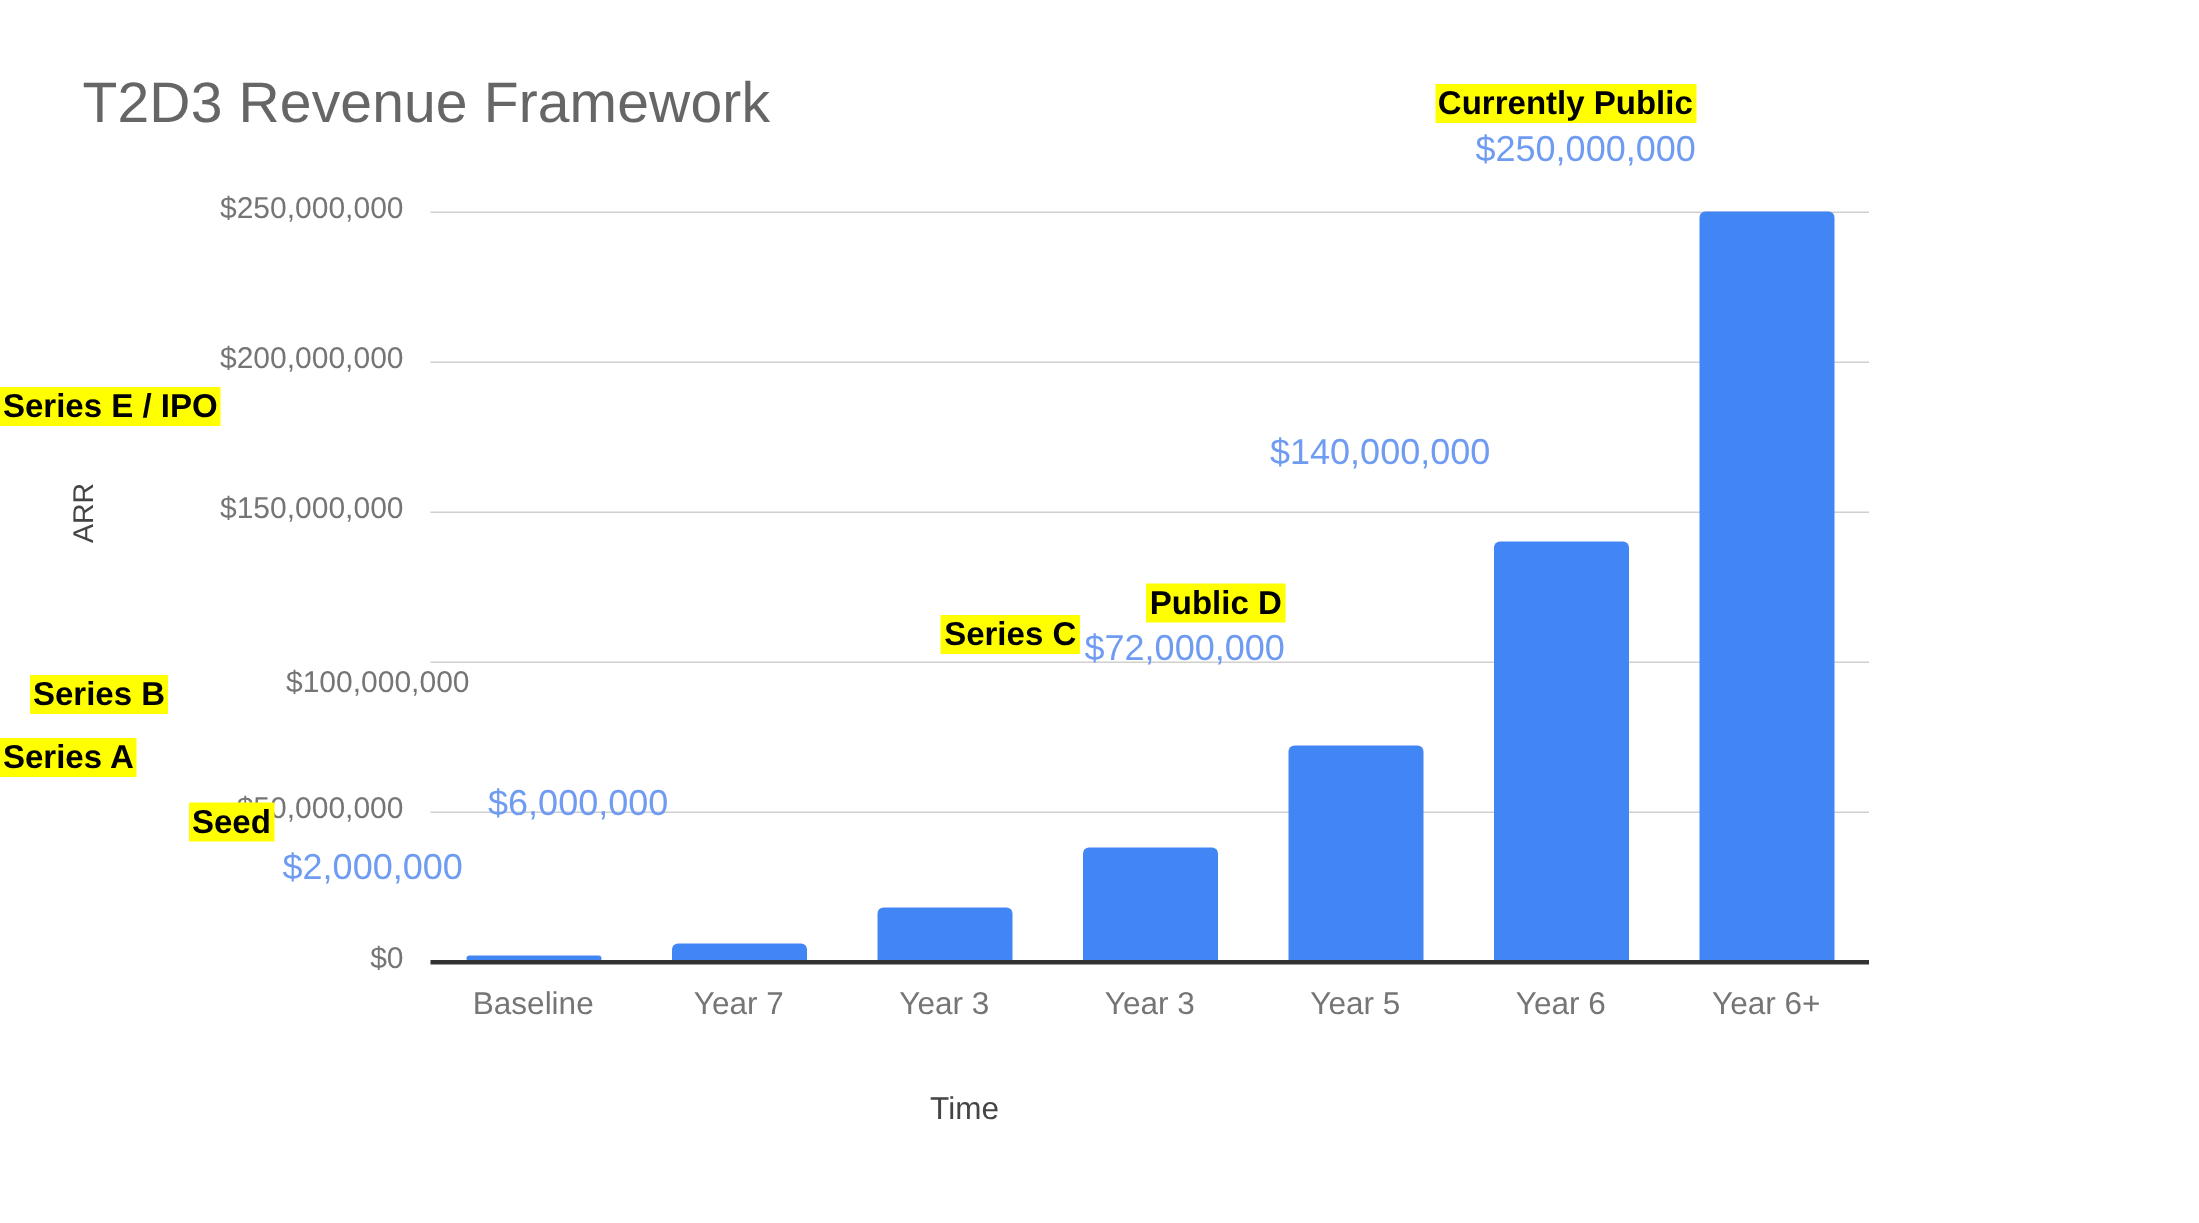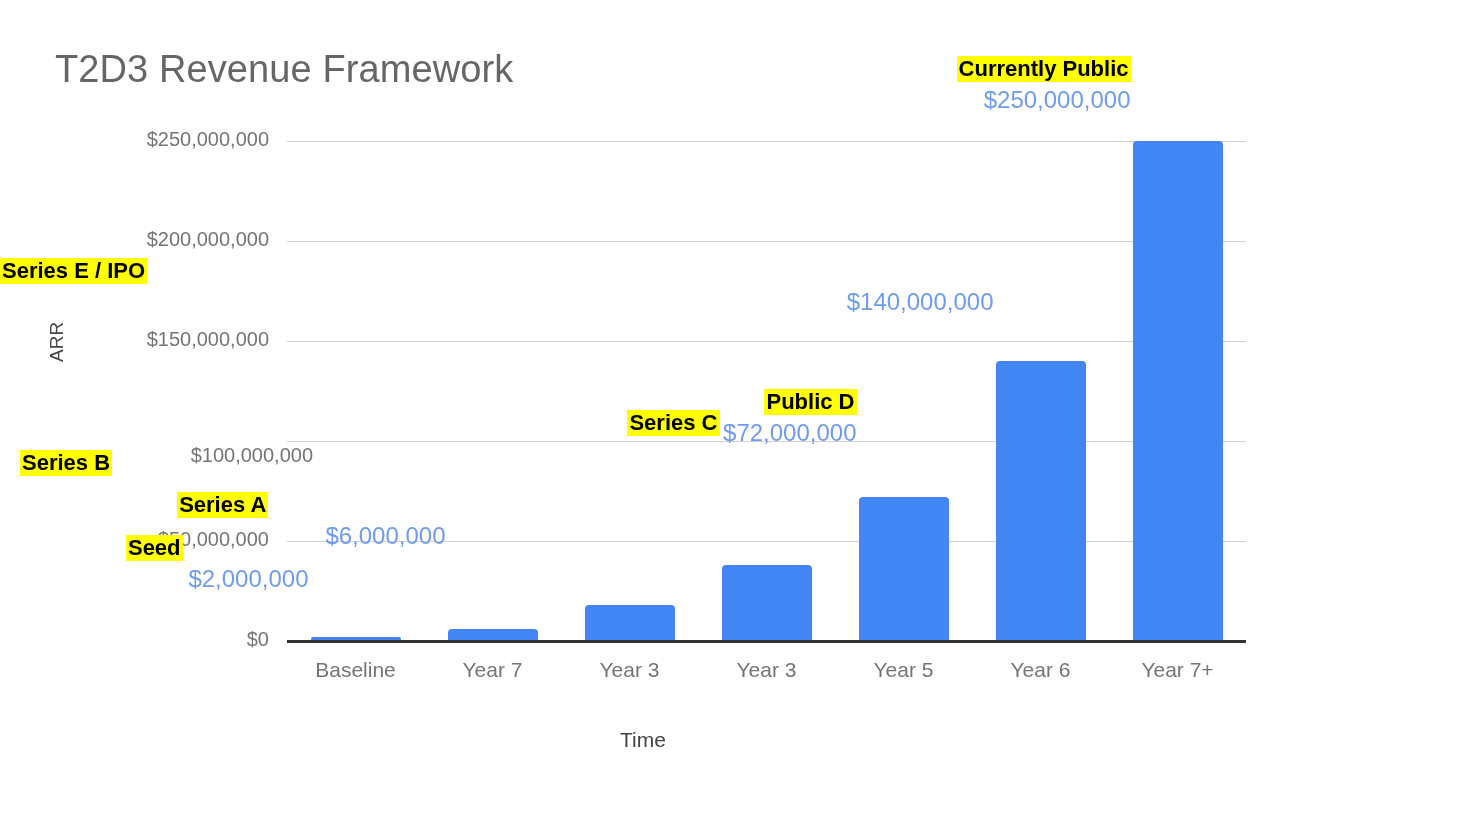--- a/index.html
+++ b/index.html
@@ -172,30 +172,30 @@
     <div class="axis-line-x"></div>
   </div>
 
   <div id="x-ticks">
       <div class="x-tick-label" style="left: 287px; width: 137px;">Baseline</div>
       <div class="x-tick-label" style="left: 424px; width: 137px;">Year 7</div>
       <div class="x-tick-label" style="left: 561px; width: 137px;">Year 3</div>
       <div class="x-tick-label" style="left: 698px; width: 137px;">Year 3</div>
       <div class="x-tick-label" style="left: 835px; width: 137px;">Year 5</div>
       <div class="x-tick-label" style="left: 972px; width: 137px;">Year 6</div>
-      <div class="x-tick-label" style="left: 1109px; width: 137px;">Year 7+</div>
+      <div class="x-tick-label" style="left: 1109px; width: 137px;">Year 6+</div>
     </div>
 
   <div id="annotations">
       <div class="annotation align-right" style="left: 0px; width: 308.5px; top: 535px;">
         <div style="text-align: center;"><span class="ann-name">Seed</span></div>
         <span class="ann-value">$2,000,000</span>
       </div>
       <div class="annotation align-right" style="left: 0px; width: 445.5px; top: 492px;">
-        <div style="text-align: center;"><span class="ann-name">Series A</span></div>
+        <div style="text-align: left;"><span class="ann-name">Series A</span></div>
         <span class="ann-value">$6,000,000</span>
       </div>
       <div class="annotation align-right" style="left: 0px; width: 582.5px; top: 450px;">
         <div style="text-align: left; margin-left: 20px;"><span class="ann-name">Series B</span></div>
       </div>
       <div class="annotation align-right" style="left: 0px; width: 719.5px; top: 410px;">
         <div style="text-align: right;"><span class="ann-name">Series C</span></div>
       </div>
       <div class="annotation align-right" style="left: 0px; width: 856.5px; top: 389px;">
         <div style="text-align: right;"><span class="ann-name">Public D</span></div>

